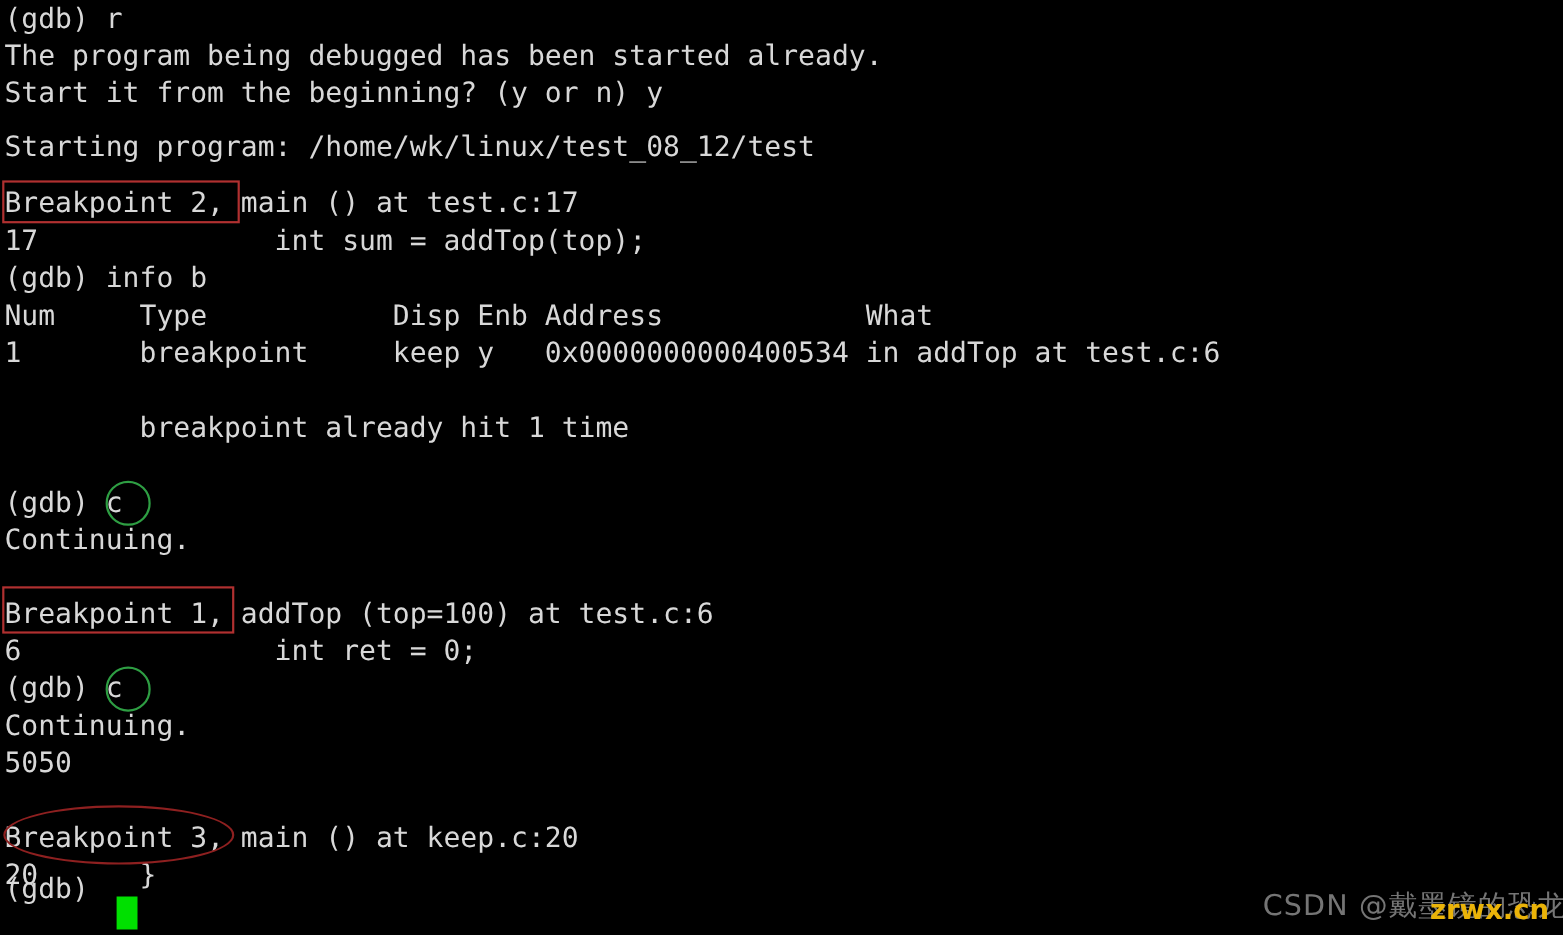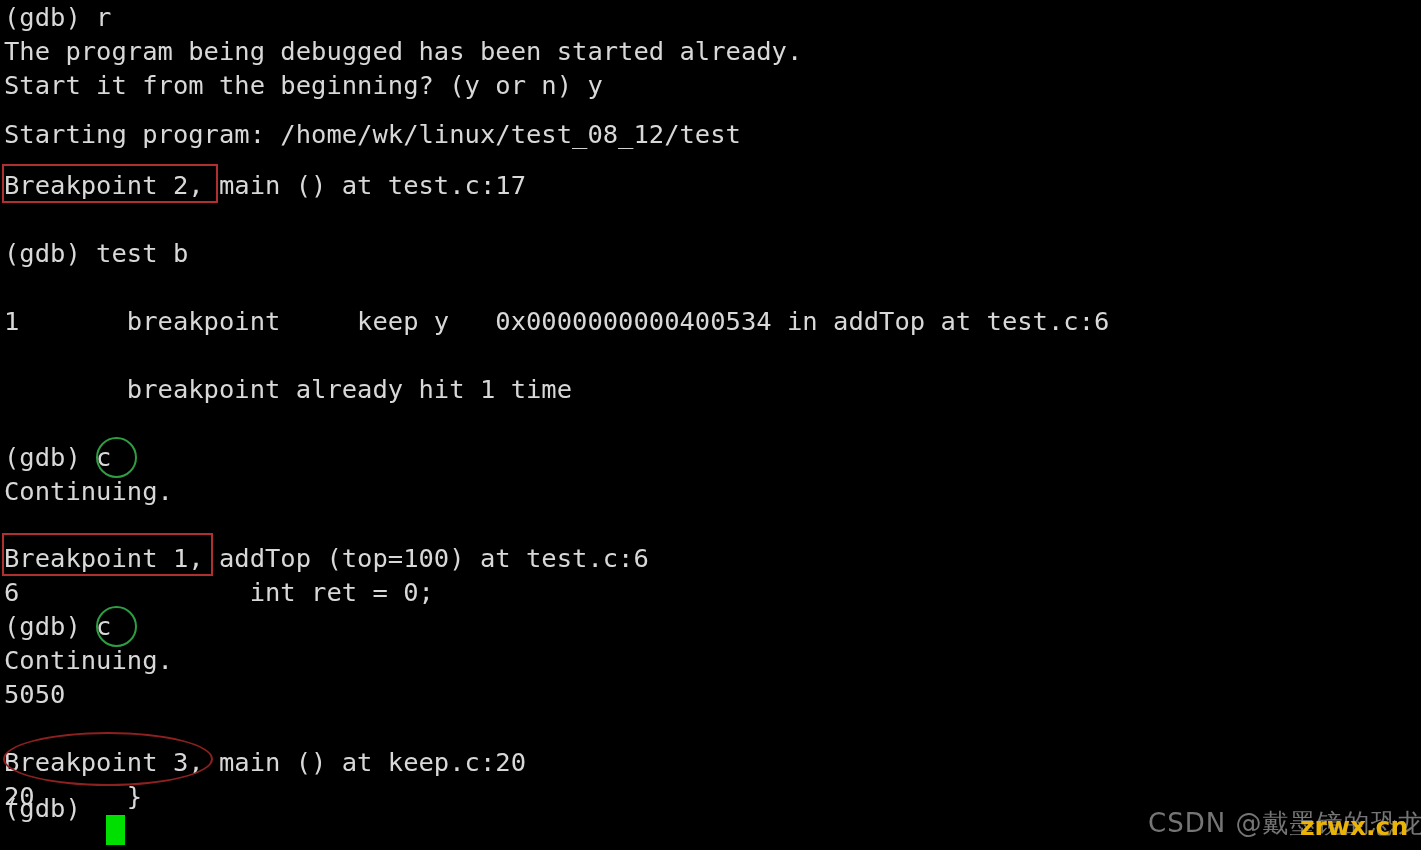--- a/index.html
+++ b/index.html
@@ -87,21 +87,23 @@
 
 <div id="terminal">
 
   <div class="screen">
     <div class="line" style="top:0px;">(gdb) r</div>
     <div class="line" style="top:68px;">Start it from the beginning? (y or n) y</div>
     <div class="line" style="top:34px;">The program being debugged has been started already.</div>
     <div class="line" style="top:117px;">Starting program: /home/wk/linux/test_08_12/test</div>
     <div class="line blank" style="top:136px;"></div>
     <div class="line" style="top:168px;">Breakpoint 2, main () at test.c:17</div>
-    <div class="line" style="top:236px;">(gdb) test b</div>
+    <div class="line" style="top:202px;">17              int sum = addTop(top);</div>
+    <div class="line" style="top:236px;">(gdb) info b</div>
+    <div class="line" style="top:270px;">Num     Type           Disp Enb Address            What</div>
     <div class="line" style="top:304px;">1       breakpoint     keep y   0x0000000000400534 in addTop at test.c:6</div>
     <div class="line" style="top:372px;">        breakpoint already hit 1 time</div>
     <div class="line" style="top:440px;">(gdb) c</div>
     <div class="line" style="top:474px;">Continuing.</div>
     <div class="line blank" style="top:508px;"></div>
     <div class="line" style="top:541px;">Breakpoint 1, addTop (top=100) at test.c:6</div>
     <div class="line" style="top:575px;">6               int ret = 0;</div>
     <div class="line" style="top:609px;">(gdb) c</div>
     <div class="line" style="top:643px;">Continuing.</div>
     <div class="line" style="top:677px;">5050</div>

